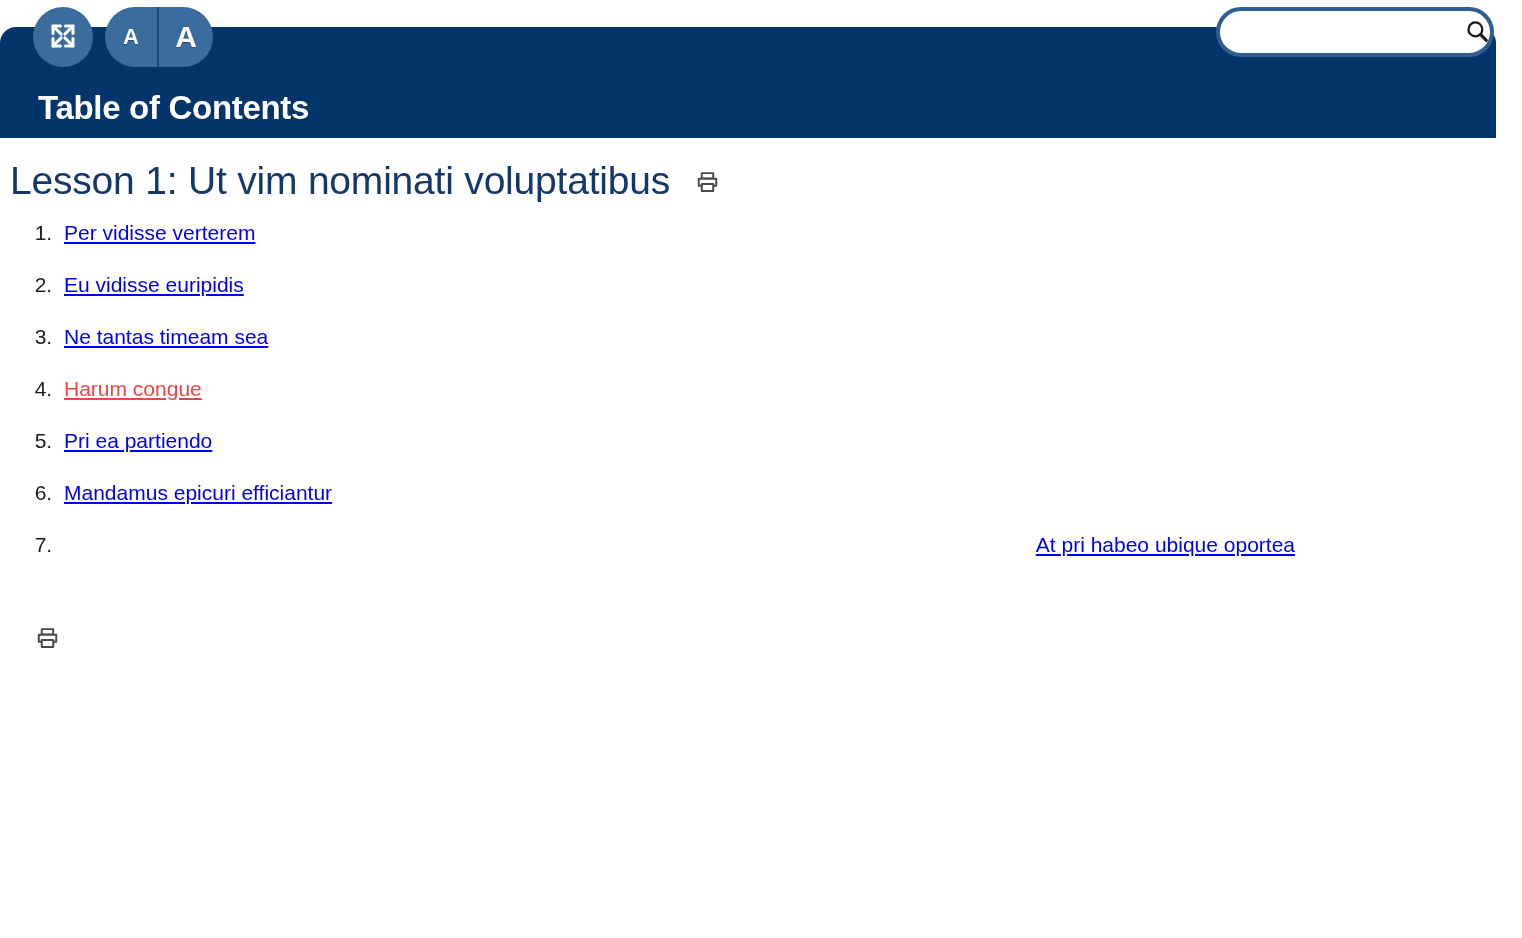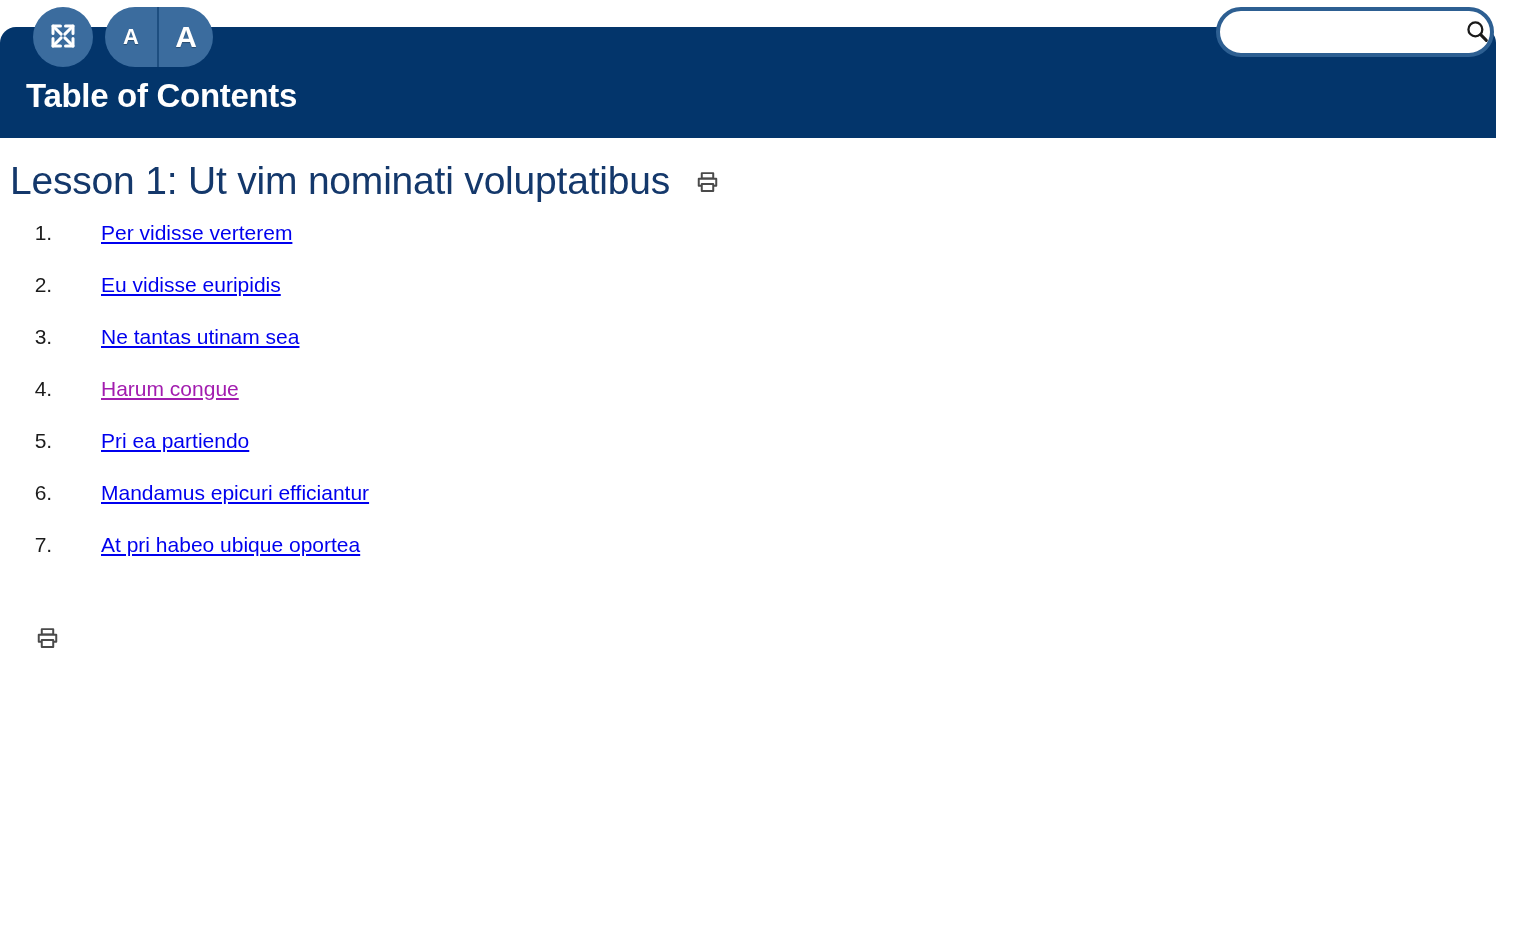--- a/index.html
+++ b/index.html
@@ -25,21 +25,21 @@
     height: 111px;
     background: #03356b;
     border-radius: 16px 16px 0 0;
     box-sizing: border-box;
   }
 
   #toc-title {
     position: absolute;
     left: 26px;
     top: 52px;
-    margin: 0;
+    margin: 12px;
     font-size: 33px;
     font-weight: bold;
     color: #ffffff;
     letter-spacing: -0.3px;
     line-height: 1;
     white-space: nowrap;
   }
 
   
   #toolbar {
@@ -170,28 +170,27 @@
     margin: 18px 0 0 0;
     padding-left: 58px;
     list-style-position: outside;
     font-size: 21px;
     color: #1c1c1c;
   }
   ol.lesson-list li {
     margin-bottom: 28px;
     padding-left: 6px;
   }
-  ol.lesson-list li:last-child { margin-bottom: 0; }
+  ol.lesson-list li:last-child { margin-bottom: 0; text-align: right; }
 
   ol.lesson-list a {
     font-size: 21px;
     color: #0000ee;
-    margin-left: 37px;
-  }
-  ol.lesson-list a.visited { color: #a21caf; }
+  }
+  ol.lesson-list a.visited { color: #ef4444; }
 </style>
 </head>
 <body>
 
 <div id="toc-header">
   <h1 id="toc-title">Table of Contents</h1>
 </div>
 
 <div id="toolbar">
 
@@ -240,21 +239,21 @@
             <rect x="6.5" y="3" width="11" height="5.2" fill="#ffffff"></rect>
             <path d="M3.6 8.4 H20.4 V15.2 H3.6 Z" fill="#ffffff"></path>
             <rect x="6.5" y="13.4" width="11" height="6.8" fill="#ffffff"></rect>
           </svg>
         </span>
       </button>
     </div>
     <ol class="lesson-list">
       <li><a href="#">Per vidisse verterem</a></li>
       <li><a href="#">Eu vidisse euripidis</a></li>
-      <li><a href="#">Ne tantas utinam sea</a></li>
+      <li><a href="#">Ne tantas timeam sea</a></li>
       <li><a href="#" class="visited">Harum congue</a></li>
       <li><a href="#">Pri ea partiendo</a></li>
       <li><a href="#">Mandamus epicuri efficiantur</a></li>
       <li><a href="#">At pri habeo ubique oportea</a></li>
     </ol>
   </section>
 
   <section class="lesson lesson-2">
     <div class="lesson-head">
       <button class="print-btn">

